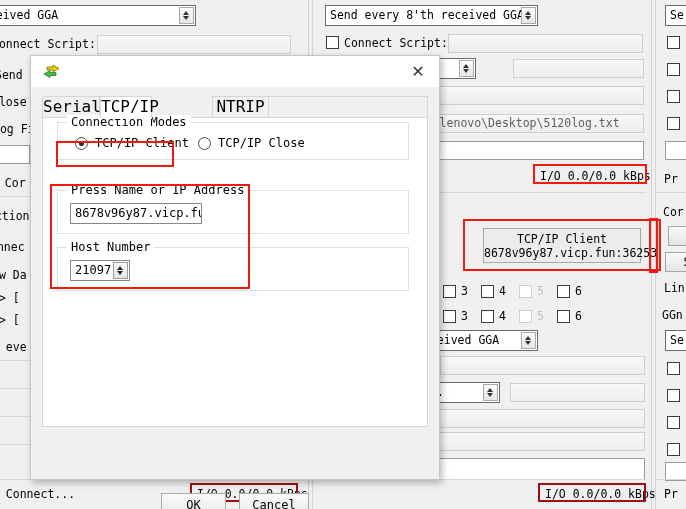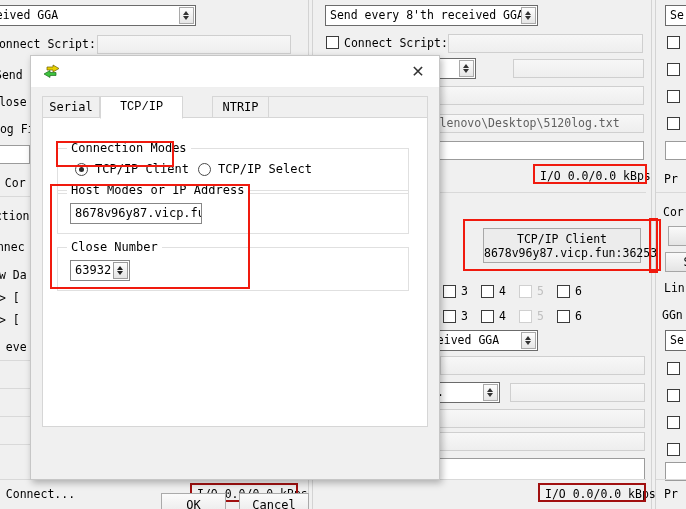--- a/index.html
+++ b/index.html
@@ -48,21 +48,21 @@
   #dlgtitle{position:absolute;left:0;top:0;right:0;height:31px;background:#fff;
        border-bottom:1px solid #efefef;}
   #dlgtitle .t{position:absolute;left:47px;top:7px;font-family:"Liberation Sans",sans-serif;
        font-size:14px;color:#1b1b1b;}
   #dlgtitle .x{position:absolute;right:0;top:0;width:42px;height:31px;color:#333;
        font-family:"Liberation Sans",sans-serif;font-size:16px;text-align:center;line-height:31px;}
   .appicon{position:absolute;left:12px;top:8px;width:18px;height:15px;}
 
   .tabstrip{position:absolute;left:11px;top:40px;right:11px;height:22px;}
   .tab{position:absolute;top:0;height:22px;box-sizing:border-box;border:1px solid #d6d6d6;
-       background:#f0f0f0;text-align:center;line-height:20px;font-size:12px;}
+       background:#f0f0f0;text-align:center;line-height:20px;font-size:16px;}
   .tab.sel{background:#fff;border-bottom-color:#fff;height:23px;z-index:3;}
   .tabbody{position:absolute;left:11px;top:61px;right:11px;bottom:52px;background:#fff;
        border:1px solid #d6d6d6;box-sizing:border-box;}
 
   .fs{position:absolute;box-sizing:border-box;border:1px solid #e0e0e0;}
   .fs>.leg{position:absolute;top:-8px;left:9px;background:#fff;padding:0 4px;font-size:12px;}
   .radio{position:absolute;width:13px;height:13px;border-radius:50%;
          box-sizing:border-box;border:1px solid #4a4a4a;background:#fff;}
   .radio.on:after{content:"";position:absolute;left:3px;top:3px;width:5px;height:5px;
          border-radius:50%;background:#2b2b2b;}
@@ -223,53 +223,53 @@
       <path d="M4 3 L10 3 L10 1 L16 4.5 L10 8 L10 6 L4 6 Z" fill="#e8d000" stroke="#6b6000" stroke-width="0.7"></path>
       <path d="M13 8.5 L7 8.5 L7 6.5 L1 10 L7 13.5 L7 11.5 L13 11.5 Z" fill="#3dc23d" stroke="#1d6b1d" stroke-width="0.7"></path>
     </svg>
     <div class="x">✕</div>
   </div>
 
   <div class="tabstrip">
     <div class="tab" style="left:0;width:58px;">
       <span>Serial</span>
     </div>
-    <div class="tab sel" style="left:58px;width:83px;font-family:Liberation Mono, monospace;">
+    <div class="tab sel" style="left:58px;width:52px;">
       <span>TCP/IP</span>
     </div>
     <div class="tab" style="left:114px;width:47px;margin-top:44px;">
       <span>UDP</span>
     </div>
     <div class="tab" style="left:170px;width:57px;">
       <span>NTRIP</span>
     </div>
     <div class="tab" style="left:227px;width:159px;border-left:none;"></div>
   </div>
 
   <div class="tabbody">
 
-    <div class="fs" style="left:14px;top:30px;width:352px;height:46px;text-align:center;">
+    <div class="fs" style="left:14px;top:4px;width:352px;height:38px;text-align:center;">
       <div class="leg">Connection Modes</div>
       <div class="radio on" style="left:17px;top:14px;"></div>
       <div class="rlbl" style="left:37px;top:13px;">TCP/IP Client</div>
       <div class="radio" style="left:140px;top:14px;"></div>
-      <div class="rlbl" style="left:160px;top:13px;">TCP/IP Select</div>
+      <div class="rlbl" style="left:160px;top:13px;">TCP/IP Close</div>
     </div>
 
     <div class="fs" style="left:14px;top:72px;width:352px;height:44px;">
-      <div class="leg">Host Modes or IP Address</div>
+      <div class="leg">Press Name or IP Address</div>
       <div class="inp" style="left:12px;top:12px;width:132px;">
         <span>8678v96y87.vicp.fun</span>
       </div>
     </div>
 
     <div class="fs" style="left:14px;top:129px;width:352px;height:44px;">
-      <div class="leg">Close Number</div>
+      <div class="leg">Host Number</div>
       <div class="inp" style="left:12px;top:12px;width:60px;">
-        <span>63932</span>
+        <span>21097</span>
         <span class="spin"></span>
       </div>
     </div>
   </div>
 
   <div class="dbtn" style="left:130px;top:437px;width:65px;height:24px;">
     <span>OK</span>
   </div>
   <div class="dbtn" style="left:208px;top:437px;width:70px;height:24px;">
     <span>Cancel</span>

